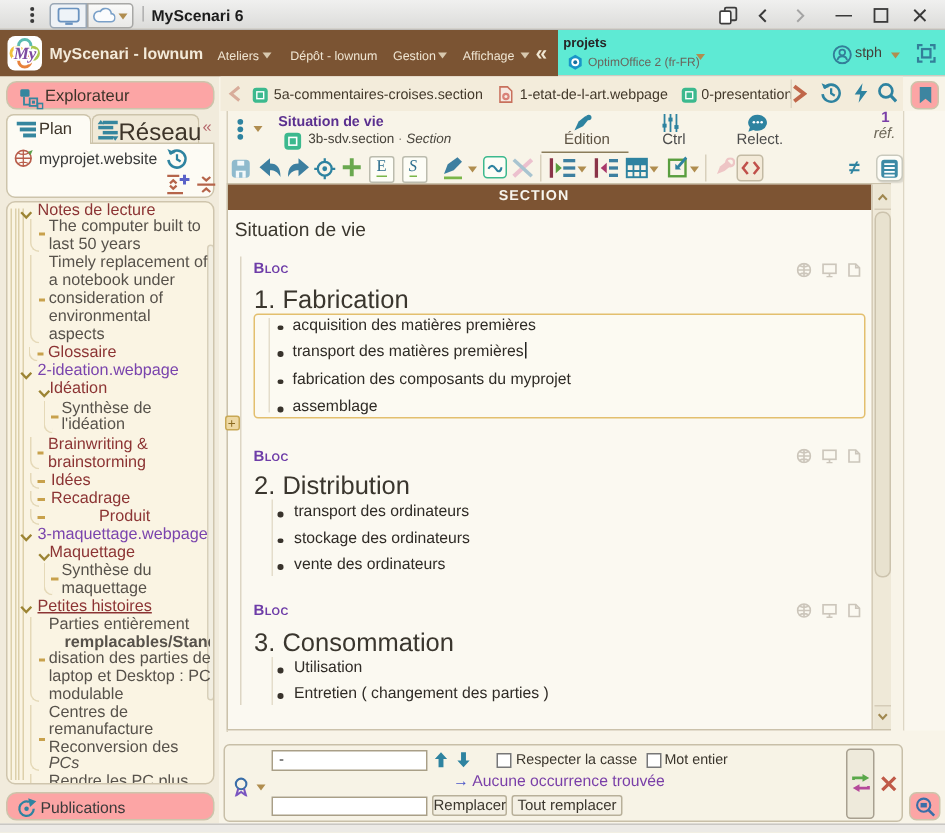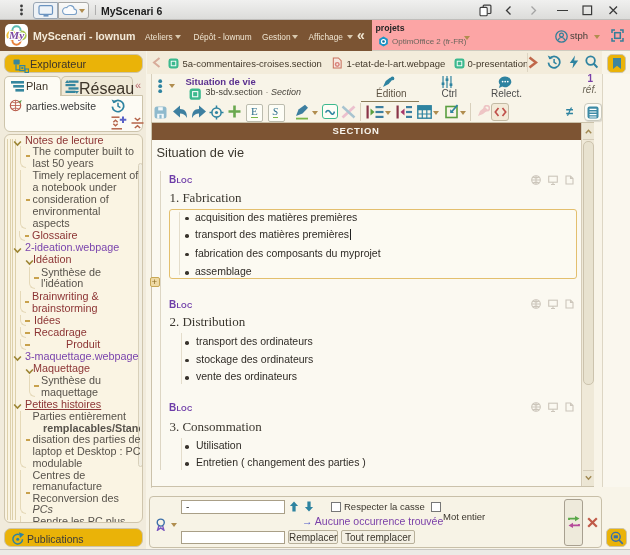--- a/index.html
+++ b/index.html
@@ -1,37 +1,37 @@
 <!DOCTYPE html>
 <html><head><meta charset="utf-8">
 <style>
 * { margin:0; padding:0; box-sizing:border-box; -webkit-font-smoothing:antialiased; }
 html,body { width:630px; height:555px; overflow:hidden; }
 body { font-family:"Liberation Sans", sans-serif; background:#f1ebdc; position:relative; }
 .abs { position:absolute; }
 #titlebar { position:absolute; left:0; top:0; width:630px; height:20px;
   background:linear-gradient(#f0f0ef,#dcdcda); border-bottom:1px solid #bfbdba; }
 #brown { position:absolute; left:0; top:20px; width:372px; height:31px; background:#7b5433; }
-#projpanel { position:absolute; left:372px; top:20px; width:258px; height:31px; background:#fca5a5; border-bottom:1px solid #cfcbbf; }
+#projpanel { position:absolute; left:372px; top:20px; width:258px; height:31px; background:#5eead4; border-bottom:1px solid #cfcbbf; }
 #sidebg { position:absolute; left:0; top:51px; width:146px; height:498px; background:#f1ebdc; }
 #editorbg { position:absolute; left:146px; top:51px; width:484px; height:498px; background:#f8f4e8; }
 #bottombar { position:absolute; left:0; top:549px; width:630px; height:6px; background:#eceae6; border-top:1px solid #c9c7c3; }
-.sbox { position:absolute; background:#eab308; border:1px solid #cdc4ab; border-radius:7px; }
+.sbox { position:absolute; background:#fca5a5; border:1px solid #cdc4ab; border-radius:7px; }
 .tl { position:absolute; font-size:10.8px; line-height:11px; white-space:nowrap; }
 .tred { color:#8c3434; }
 .tgray { color:#57524b; }
 .tpurp { color:#7a44ad; }
 .chv { position:absolute; width:9px; height:9px; }
 .dash { position:absolute; width:4.6px; height:2.1px; background:#c8a14c; }
 .grip { position:absolute; width:1px; background:#ddd0ab; }
 .tguide { position:absolute; width:6px; border-left:1px solid #e5d9b8; border-bottom:1px solid #e5d9b8; border-bottom-left-radius:6px; }
 .etxt { position:absolute; font-size:9.5px; color:#42382a; white-space:nowrap; }
 .bloc { position:absolute; color:#6e3da8; font-weight:bold; font-size:10px; letter-spacing:0.2px; }
 .bloc span { font-size:7.3px; }
-.bhead { position:absolute; font-size:13px; color:#3a362e;font-family:Liberation Serif, serif; }
+.bhead { position:absolute; font-size:17px; color:#3a362e; }
 .bull { position:absolute; font-size:10.5px; color:#2f2b26; }
 .bdot { position:absolute; width:3.6px; height:3.6px; border-radius:50%; background:#38332c; }
 .lguide { position:absolute; width:1px; background:#ddd6c4; }
 .sinput { position:absolute; background:#fff; border:1px solid #a99f87; }
 .sbtn { position:absolute; height:15px; background:#f4f0e4; border:1px solid #b8b09a; border-radius:2px; font-size:10px; color:#3a352c; text-align:center; }
 .cbx { position:absolute; width:10px; height:10px; background:#fff; border:1px solid #777; }
 .cbl { position:absolute; font-size:9.5px; color:#3a352c; }
 .ar7 { position:absolute; width:0; height:0; border-left:3.5px solid transparent; border-right:3.5px solid transparent; border-top:4.5px solid #b08d4f; }
 </style></head>
 <body>
@@ -153,21 +153,21 @@
     </svg>
   <div class="abs" style="left:17px;top:3px;font-size:16px;color:#3d3429;">Réseau</div>
 </div>
 <div class="abs" style="left:135px;top:79px;font-size:11px;color:#b5656a;">«</div>
 <div class="abs" style="left:4px;top:95px;width:139px;height:37px;background:#fdfbf4;border:1px solid #cdc4ab;border-radius:0 0 6px 6px;z-index:1;">
   <svg class="abs" style="left:4px;top:3px;" width="14" height="13" viewBox="0 0 15 14">
       <circle cx="7" cy="7" r="5.6" fill="none" stroke="#b85c4a" stroke-width="1.2"></circle>
       <path d="M1.4 7 h11.2 M7 1.4 v11.2 M3.2 3.2 a6.5 5.2 0 0 0 7.6 0 M3.2 10.8 a6.5 5.2 0 0 1 7.6 0" stroke="#b85c4a" stroke-width="0.9" fill="none"></path>
       <path d="M10.2 2.6 l3.6 -1.6 l-1.6 3.6 z" fill="#5a9e4a"></path>
     </svg>
-  <div class="abs" style="left:21px;top:4px;font-size:10.5px;color:#3a3a3a;">parties.website</div>
+  <div class="abs" style="left:21px;top:4px;font-size:10.5px;color:#3a3a3a;">myprojet.website</div>
   <svg class="abs" style="left:106px;top:3px;" width="14" height="14" viewBox="0 0 14 14">
       <path d="M2.4 3.6 A 5.7 5.7 0 1 1 1.3 7.6" fill="none" stroke="#2e83a0" stroke-width="1.7"></path>
       <path d="M0.6 0.4 l1.7 3.8 3.8 -1.4 z" fill="#2e83a0"></path>
       <path d="M7 3.8 V7.2 L9.4 8.7" fill="none" stroke="#2e83a0" stroke-width="1.5"></path>
     </svg>
   <svg class="abs" style="left:106px;top:20px;" width="16" height="14" viewBox="0 0 16 14">
       <g stroke="#b5644a" stroke-width="1.5" fill="none">
         <path d="M0.5 1.2 h8"></path>
         <path d="M0.5 12.8 h10.5"></path>
         <path d="M2.3 6.2 l2.2 -2 l2.2 2"></path>
@@ -549,21 +549,21 @@
 <div class="sinput" style="left:181px;top:499.5px;width:104px;height:14px;font-size:10px;color:#333;padding-left:4px;line-height:12px;">-</div>
 <svg class="abs" style="left:288.5px;top:501px;" width="10" height="11" viewBox="0 0 11 12">
     <path d="M5.5 0.5 L10 5.4 H7.3 V11.5 H3.7 V5.4 H1 Z" fill="#2e83a0"></path>
   </svg>
 <svg class="abs" style="left:304px;top:501px;" width="10" height="11" viewBox="0 0 11 12">
     <path d="M5.5 11.5 L10 6.6 H7.3 V0.5 H3.7 V6.6 H1 Z" fill="#2e83a0"></path>
   </svg>
 <div class="cbx" style="left:331px;top:501.5px;"></div>
 <div class="cbl" style="left:344px;top:500.5px;">Respecter la casse</div>
 <div class="cbx" style="left:430.5px;top:501.5px;"></div>
-<div class="cbl" style="left:443px;top:500.5px;margin-top:10px;">Mot entier</div>
+<div class="cbl" style="left:443px;top:500.5px;">Mot entier</div>
 <div class="abs" style="left:302px;top:515px;font-size:10.5px;color:#7a3fa8;"><span style="color:#4a55c8;">→</span> Aucune occurrence trouvée</div>
 <div class="sinput" style="left:181px;top:530.5px;width:104px;height:13.5px;"></div>
 <div class="sbtn" style="left:288px;top:530px;width:50px;height:14px;line-height:13px;">Remplacer</div>
 <div class="sbtn" style="left:341px;top:530px;width:74px;height:14px;line-height:13px;">Tout remplacer</div>
 <div class="abs" style="left:564px;top:499px;width:19px;height:47px;background:#eeeadb;border:1px solid #a8a090;border-radius:3px;"></div>
 <svg class="abs" style="left:567px;top:515px;" width="14" height="14" viewBox="0 0 14 14">
     <path d="M2 5 V3.6 H9" fill="none" stroke="#5aa84a" stroke-width="1.8"></path>
     <path d="M8 1 l4.5 2.6 l-4.5 2.6 z" fill="#5aa84a"></path>
     <path d="M12 9 V10.4 H5" fill="none" stroke="#b54a9a" stroke-width="1.8"></path>
     <path d="M6 7.8 l-4.5 2.6 l4.5 2.6 z" fill="#b54a9a"></path>

